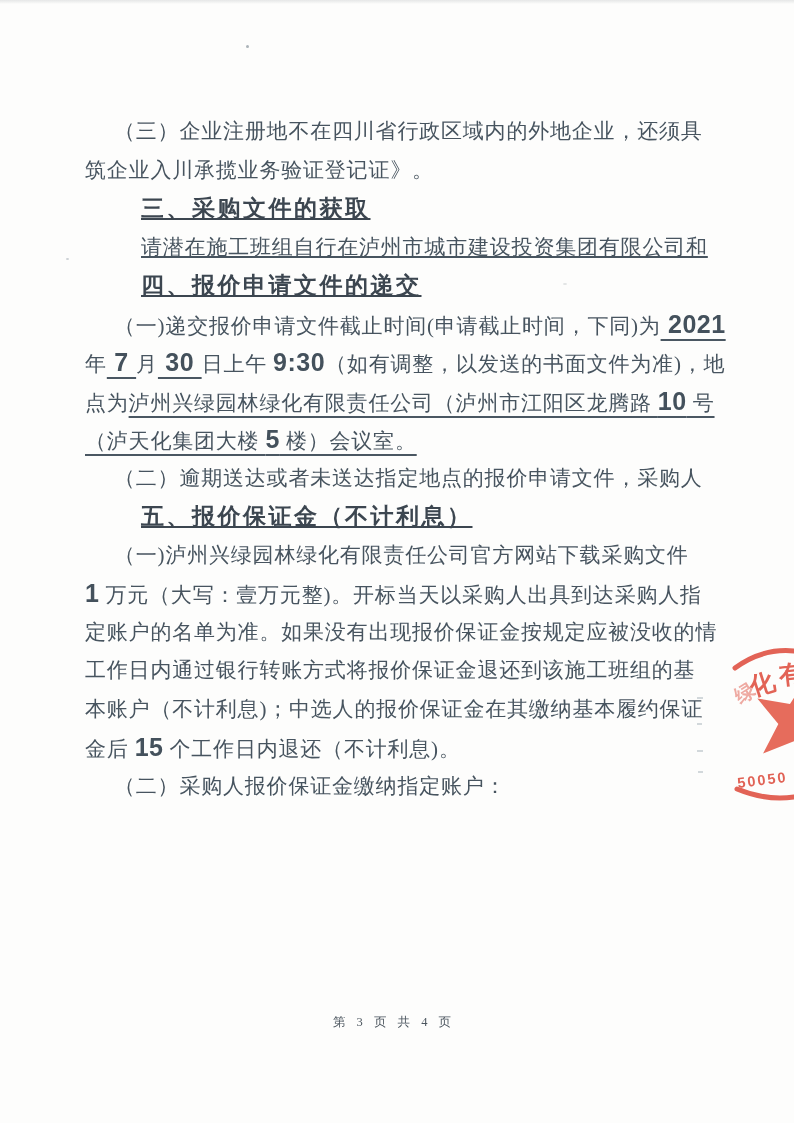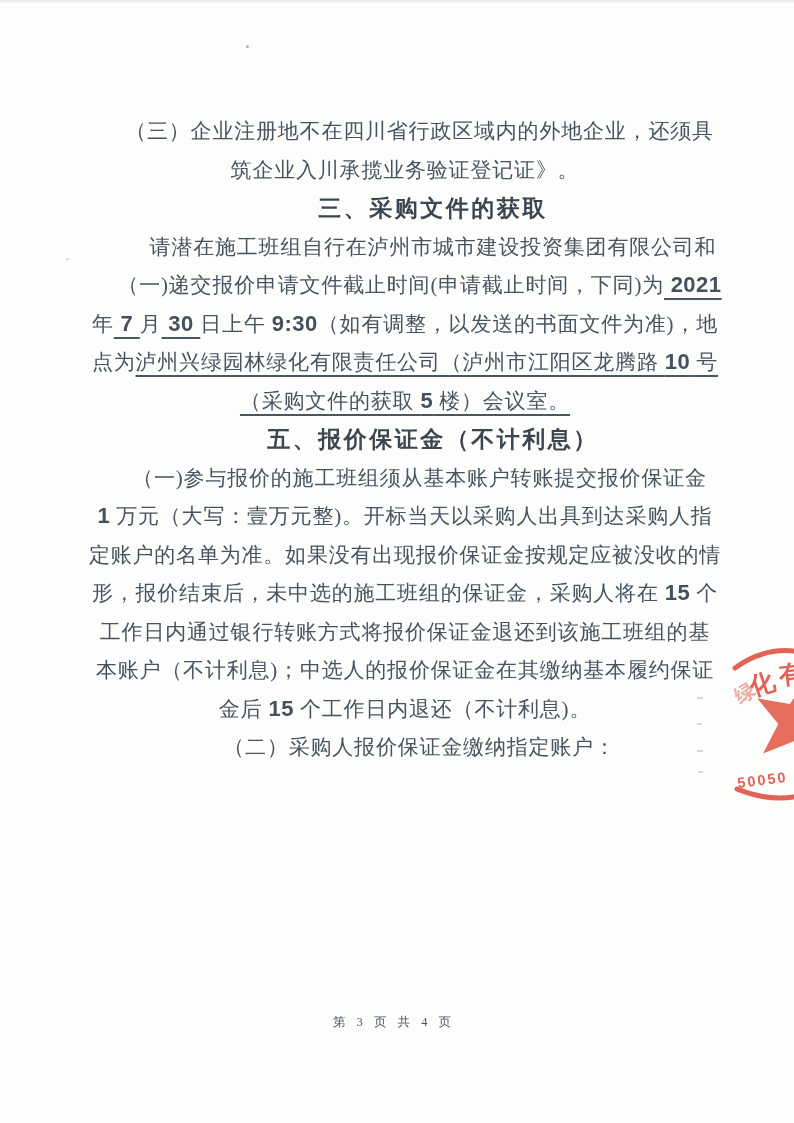--- a/index.html
+++ b/index.html
@@ -17,33 +17,32 @@
   }
   .doc-lines {
     position:absolute; left:85px; top:112px; width:640px;
   }
   .line {
     height:38.5px; line-height:38.5px;
     font-family:"Liberation Serif", serif;
     font-size:21px; letter-spacing:0.8px;
     color:#47545f;
     white-space:pre;
-    text-align:center;
   }
   .line.indent-1 { padding-left:29px; }
-  .line.indent-2 { padding-left:56px; }
+  .line.indent-2 { padding-left:56px;text-decoration:underline; }
   .line.heading {
     font-family:"Liberation Sans", sans-serif;
     font-weight:700; font-size:23px; letter-spacing:2.5px;
     color:#3c4650;
   }
   .s-n { }
   .s-b, .s-bu {
     font-family:"Liberation Sans", sans-serif;
-    font-weight:700; font-size:22px; letter-spacing:0.5px;
+    font-weight:700; font-size:25px; letter-spacing:0.5px;
     color:#44515c;
   }
   .s-u, .s-bu {
     text-decoration:underline;
     text-decoration-thickness:1.8px;
     text-underline-offset:6px;
     text-decoration-color:#4a5762;
   }
   .page-footer {
     position:absolute; top:1014px; left:0; width:788px;
@@ -75,29 +74,30 @@
 </head>
 <body>
 
 <div class="scan-top-edge"></div>
 
 <div class="doc-lines">
     <div class="line indent-1"><span class="s-n">（三）企业注册地不在四川省行政区域内的外地企业，还须具</span></div>
     <div class="line indent-0"><span class="s-n">筑企业入川承揽业务验证登记证》。</span></div>
     <div class="line heading indent-2"><span class="s-n">三、采购文件的获取</span></div>
     <div class="line indent-2"><span class="s-n">请潜在施工班组自行在泸州市城市建设投资集团有限公司和</span></div>
+    <div class="line heading indent-2"><span class="s-n">四、报价申请文件的递交</span></div>
     <div class="line indent-1"><span class="s-n">（一)递交报价申请文件截止时间(申请截止时间，下同)为</span><span class="s-bu"> 2021</span></div>
     <div class="line indent-0"><span class="s-n">年</span><span class="s-bu"> 7 </span><span class="s-n">月</span><span class="s-bu"> 30 </span><span class="s-n">日上午 </span><span class="s-b">9:30</span><span class="s-n">（如有调整，以发送的书面文件为准)，地</span></div>
     <div class="line indent-0"><span class="s-n">点为</span><span class="s-u">泸州兴绿园林绿化有限责任公司（泸州市江阳区龙腾路 </span><span class="s-bu">10</span><span class="s-u"> 号</span></div>
-    <div class="line indent-0"><span class="s-u">（采购文件的获取 </span><span class="s-bu">5</span><span class="s-u"> 楼）会议室。</span></div>
+    <div class="line indent-0"><span class="s-u">（泸天化集团大楼 </span><span class="s-bu">5</span><span class="s-u"> 楼）会议室。</span></div>
+    <div class="line indent-1"><span class="s-n">（二）逾期送达或者未送达指定地点的报价申请文件，采购人</span></div>
     <div class="line heading indent-2"><span class="s-n">五、报价保证金（不计利息）</span></div>
-    <div class="line indent-1"><span class="s-n">（一)参与报价的施工班组须从基本账户转账提交报价保证金</span></div>
+    <div class="line indent-1"><span class="s-n">（一)泸州兴绿园林绿化有限责任公司官方网站下载采购文件</span></div>
     <div class="line indent-0"><span class="s-b">1</span><span class="s-n"> 万元（大写：壹万元整)。开标当天以采购人出具到达采购人指</span></div>
     <div class="line indent-0"><span class="s-n">定账户的名单为准。如果没有出现报价保证金按规定应被没收的情</span></div>
-    <div class="line indent-0"><span class="s-n">形，报价结束后，未中选的施工班组的保证金，采购人将在 </span><span class="s-b">15</span><span class="s-n"> 个</span></div>
     <div class="line indent-0"><span class="s-n">工作日内通过银行转账方式将报价保证金退还到该施工班组的基</span></div>
     <div class="line indent-0"><span class="s-n">本账户（不计利息)；中选人的报价保证金在其缴纳基本履约保证</span></div>
     <div class="line indent-0"><span class="s-n">金后 </span><span class="s-b">15</span><span class="s-n"> 个工作日内退还（不计利息)。</span></div>
     <div class="line indent-1"><span class="s-n">（二）采购人报价保证金缴纳指定账户：</span></div>
   </div>
 
 <div class="page-footer">第 3 页 共 4 页</div>
 
 <div class="speck a"></div>
 <div class="speck b"></div>

